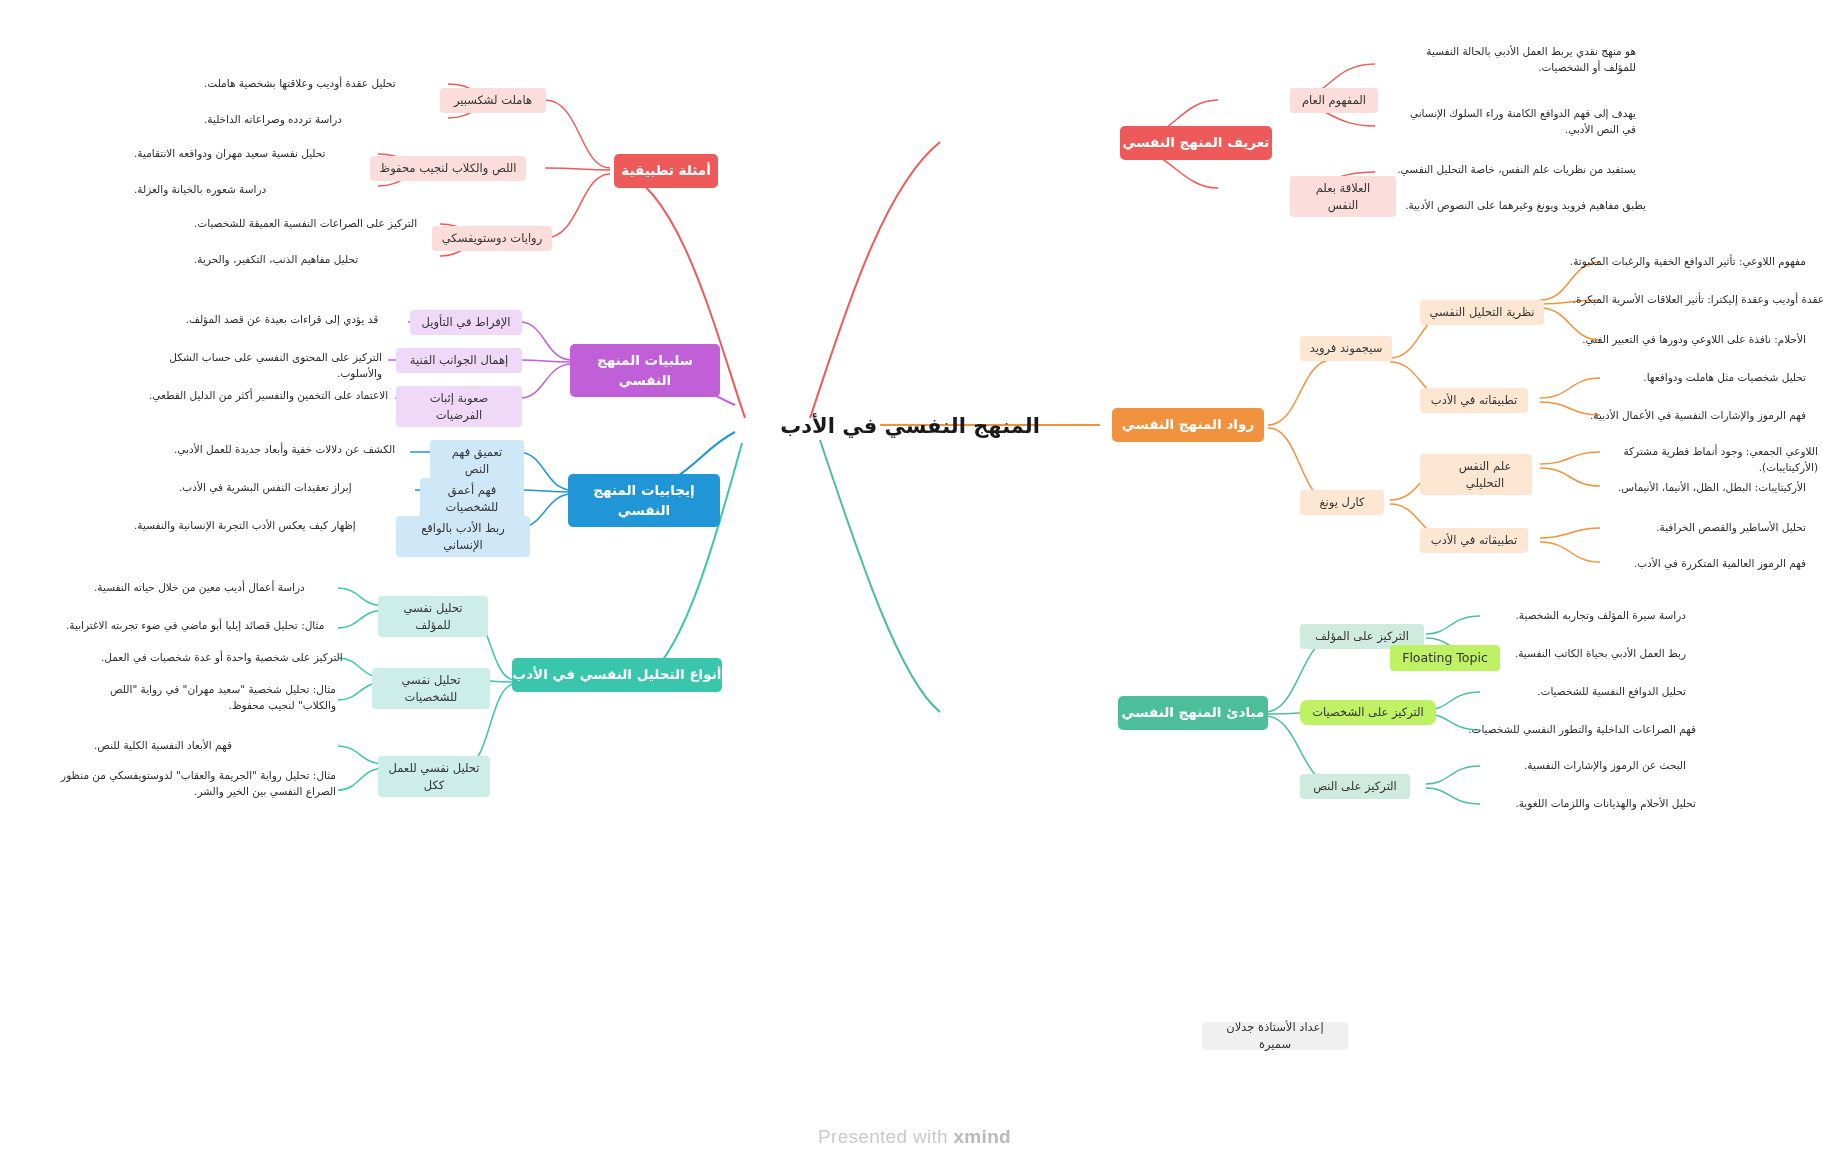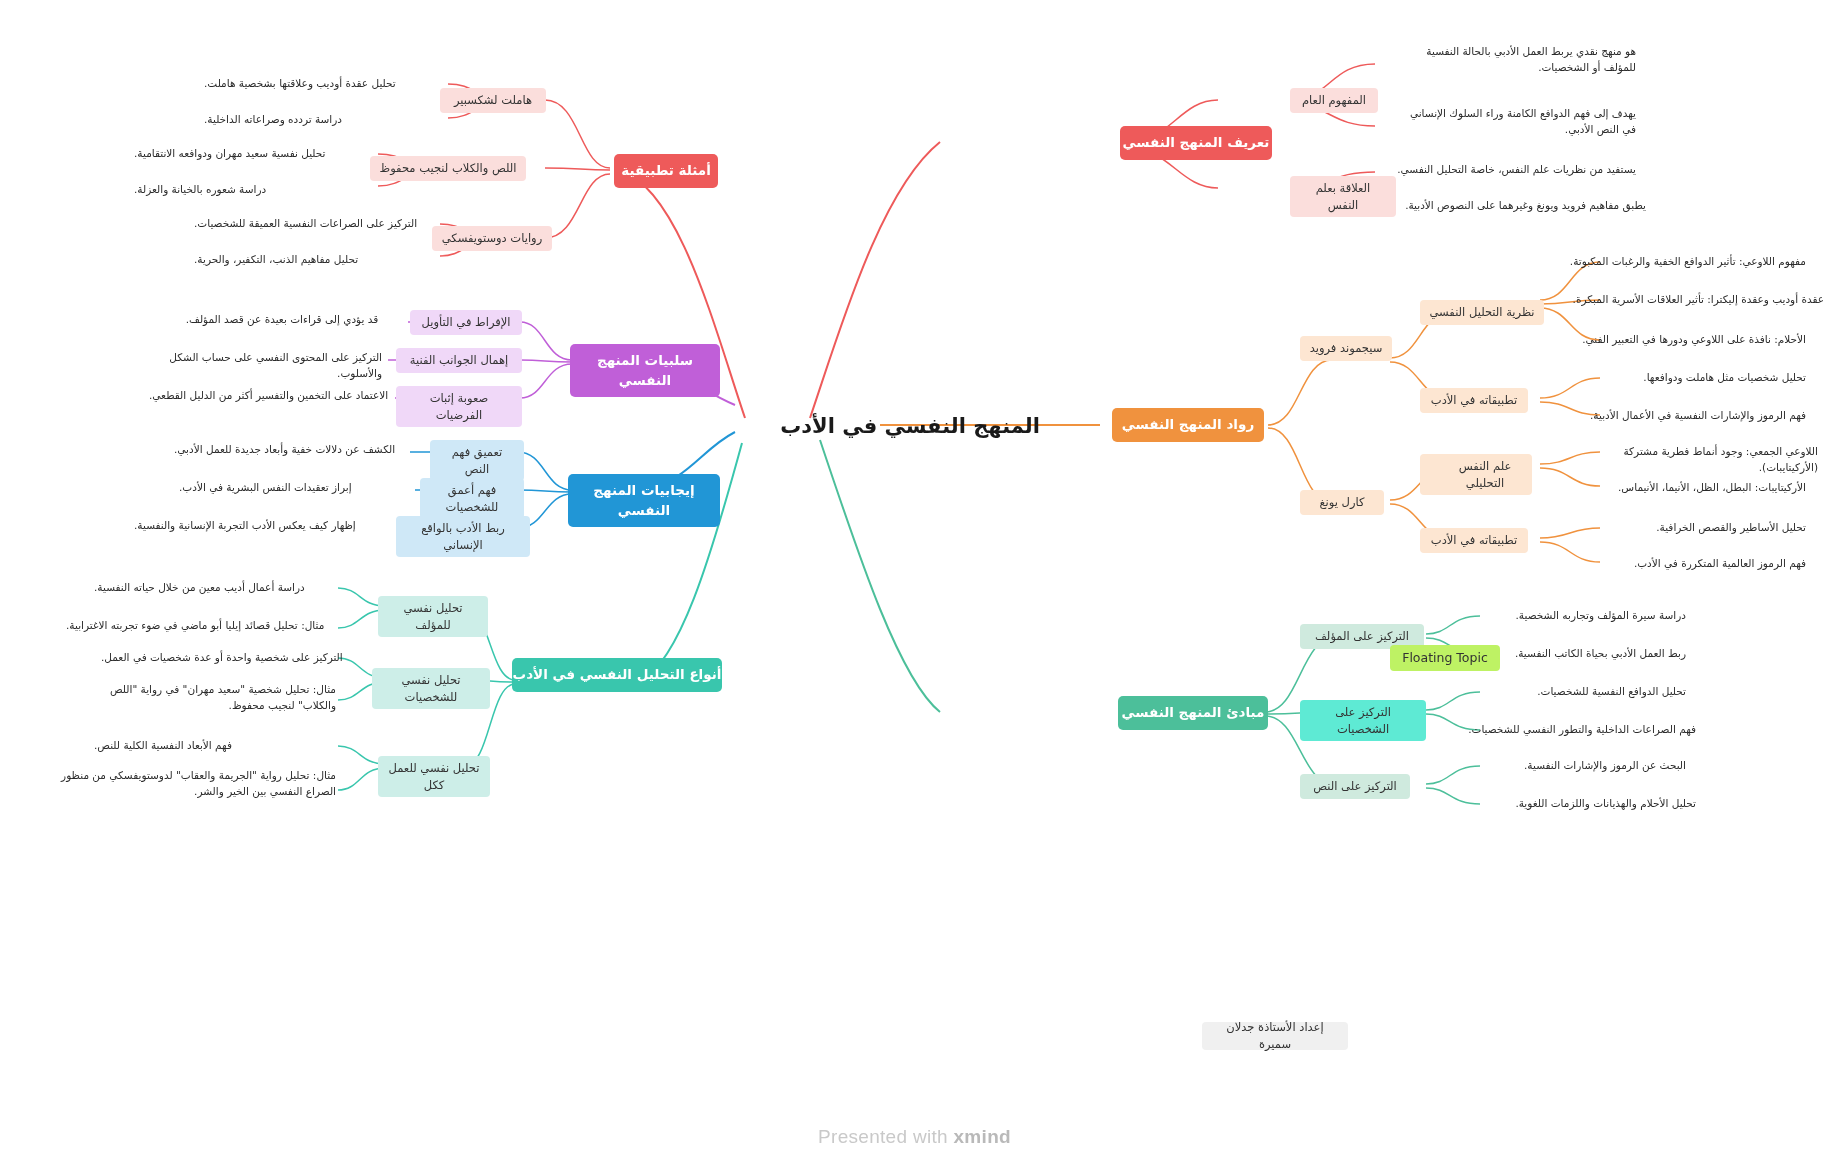--- a/index.html
+++ b/index.html
@@ -244,21 +244,21 @@
   <div class="node leaf" style="left:1560px; top:554px; width:250px;">
     <span>فهم الرموز العالمية المتكررة في الأدب.</span>
   </div>
 
   <div class="node main" style="left:1118px; top:696px; width:150px; background:#4cbf9a;">
     <span>مبادئ المنهج النفسي</span>
   </div>
   <div class="node sub" style="left:1300px; top:624px; width:124px; background:#cfeade;">
     <span>التركيز على المؤلف</span>
   </div>
-  <div class="node sub" style="left:1300px; top:700px; width:126px; background:#5eead4;">
+  <div class="node sub" style="left:1300px; top:700px; width:136px; background:#bef264;border-radius:7px;">
     <span>التركيز على الشخصيات</span>
   </div>
   <div class="node sub" style="left:1300px; top:774px; width:110px; background:#cfeade;">
     <span>التركيز على النص</span>
   </div>
   <div class="node leaf" style="left:1440px; top:606px; width:250px;">
     <span>دراسة سيرة المؤلف وتجاربه الشخصية.</span>
   </div>
   <div class="node leaf" style="left:1440px; top:644px; width:250px;">
     <span>ربط العمل الأدبي بحياة الكاتب النفسية.</span>

